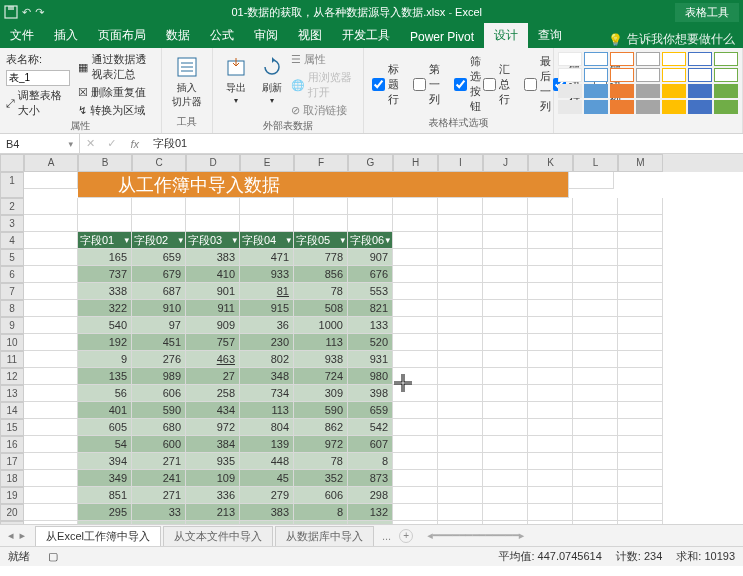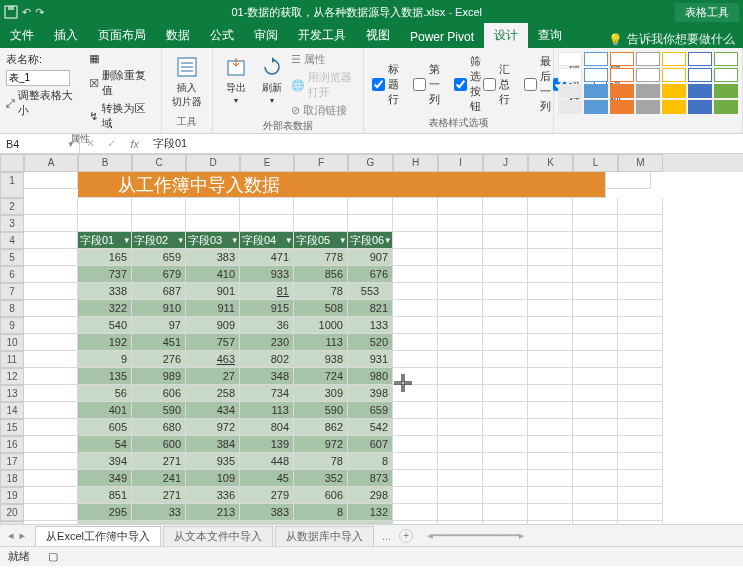--- a/index.html
+++ b/index.html
@@ -76,22 +76,22 @@
   <div class="tool-tab">表格工具</div>
 </div>
 
 <div class="tabs" id="tabs">
     <div class="tab">文件</div>
     <div class="tab">插入</div>
     <div class="tab">页面布局</div>
     <div class="tab">数据</div>
     <div class="tab">公式</div>
     <div class="tab">审阅</div>
+    <div class="tab">视图</div>
     <div class="tab">开发工具</div>
-    <div class="tab">视图</div>
     <div class="tab">Power Pivot</div>
     <div class="tab active">设计</div>
     <div class="tab">查询</div>
     <div class="tell">
       <span>💡</span>
       <span>告诉我你想要做什么</span>
     </div>
   </div>
 
 <div class="ribbon">
@@ -101,20 +101,21 @@
         <div class="g1-row">表名称:</div>
         <input style="width: 64px; height: 16px; font-size: 10px; border: 1px solid rgb(187, 187, 187); padding: 0px 2px;" value="表_1">
         <div class="g1-row">
             <span>⤢</span>
             <span>调整表格大小</span>
           </div>
       </div>
       <div class="g1-left" style="margin-left:4px">
         <div class="g1-row">
             <span>▦</span>
+            <span>通过数据透视表汇总</span>
           </div>
         <div class="g1-row">
             <span>☒</span>
             <span>删除重复值</span>
           </div>
         <div class="g1-row">
             <span>↯</span>
             <span>转换为区域</span>
           </div>
       </div>
@@ -282,21 +283,21 @@
     </div>
   <div class="cursor-plus">
     <svg width="22" height="22">
         <path d="M11 2 V20 M2 11 H20" stroke="#000" stroke-width="3" fill="none"></path>
         <path d="M11 2 V20 M2 11 H20" stroke="#fff" stroke-width="1" fill="none"></path>
       </svg>
   </div>
 <div class="row-wrap">
       <div class="rowhead">1</div>
       <div class="cell" style="width: 54px;"></div>
-      <div class="cell banner" style="width: 528px; text-align: right; padding-left: 40px;">从工作簿中导入数据</div>
+      <div class="cell banner" style="width: 491px; text-align: right; padding-left: 40px;">从工作簿中导入数据</div>
       <div class="cell" style="width: 45px;"></div>
     </div>
     <div class="row-wrap">
       <div class="rowhead">2</div>
       <div class="cell" style="width: 54px;"></div>
       <div class="cell" style="width: 54px;"></div>
       <div class="cell" style="width: 54px;"></div>
       <div class="cell" style="width: 54px;"></div>
       <div class="cell" style="width: 54px;"></div>
       <div class="cell" style="width: 54px;"></div>
@@ -391,21 +392,21 @@
       <div class="cell" style="width: 45px;"></div>
     </div>
     <div class="row-wrap">
       <div class="rowhead">7</div>
       <div class="cell" style="width: 54px;"></div>
       <div class="cell tbl-row-even" style="width: 54px;">338</div>
       <div class="cell tbl-row-even" style="width: 54px;">687</div>
       <div class="cell tbl-row-even" style="width: 54px;">901</div>
       <div class="cell tbl-row-even" style="width: 54px; text-decoration: underline;">81</div>
       <div class="cell tbl-row-even" style="width: 54px;">78</div>
-      <div class="cell tbl-row-even" style="width: 45px; text-align: center;">553</div>
+      <div class="cell tbl-row-even" style="width: 45px;">553</div>
       <div class="cell" style="width: 45px;"></div>
       <div class="cell" style="width: 45px;"></div>
       <div class="cell" style="width: 45px;"></div>
       <div class="cell" style="width: 45px;"></div>
       <div class="cell" style="width: 45px;"></div>
       <div class="cell" style="width: 45px;"></div>
     </div>
     <div class="row-wrap">
       <div class="rowhead">8</div>
       <div class="cell" style="width: 54px;"></div>
@@ -641,13 +642,18 @@
   <div class="sheet-tab inactive">从文本文件中导入</div>
   <div class="sheet-tab inactive">从数据库中导入</div>
   <span style="padding:0 6px;color:#888">...</span>
   <span style="border:1px solid #ccc;border-radius:50%;width:14px;height:14px;display:inline-flex;align-items:center;justify-content:center;font-size:10px;color:#888">+</span>
   <span style="margin-left:12px;color:#aaa">◂━━━━━━━━━━━━━▸</span>
 </div>
 
 <div class="statusbar">
   <span>就绪</span>
   <span>▢</span>
+  <div class="right">
+    <span><span>平均值:</span> <span>447.0745614</span></span>
+    <span><span>计数:</span> <span>234</span></span>
+    <span><span>求和:</span> <span>10193</span></span>
+  </div>
 </div>
 
 </body></html>

